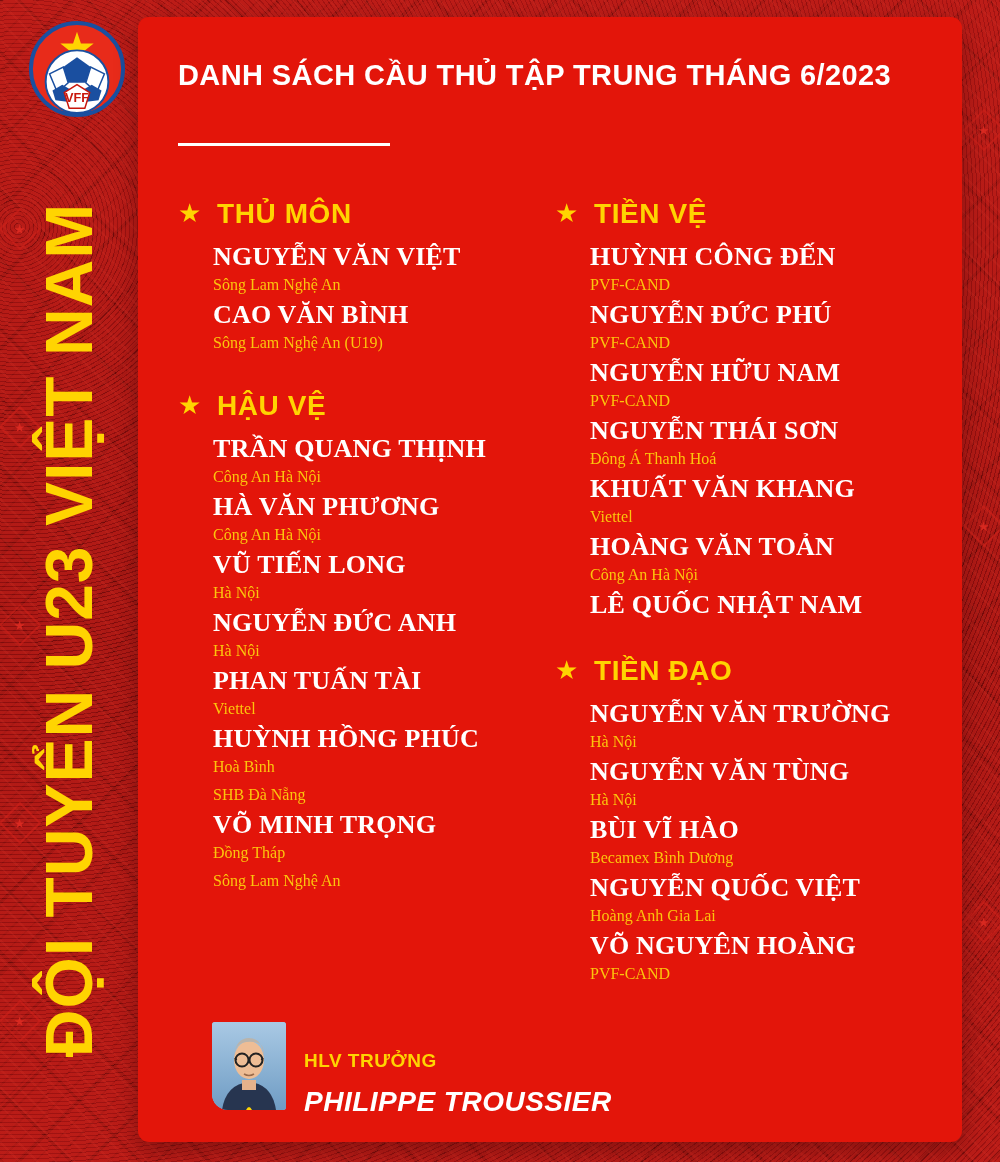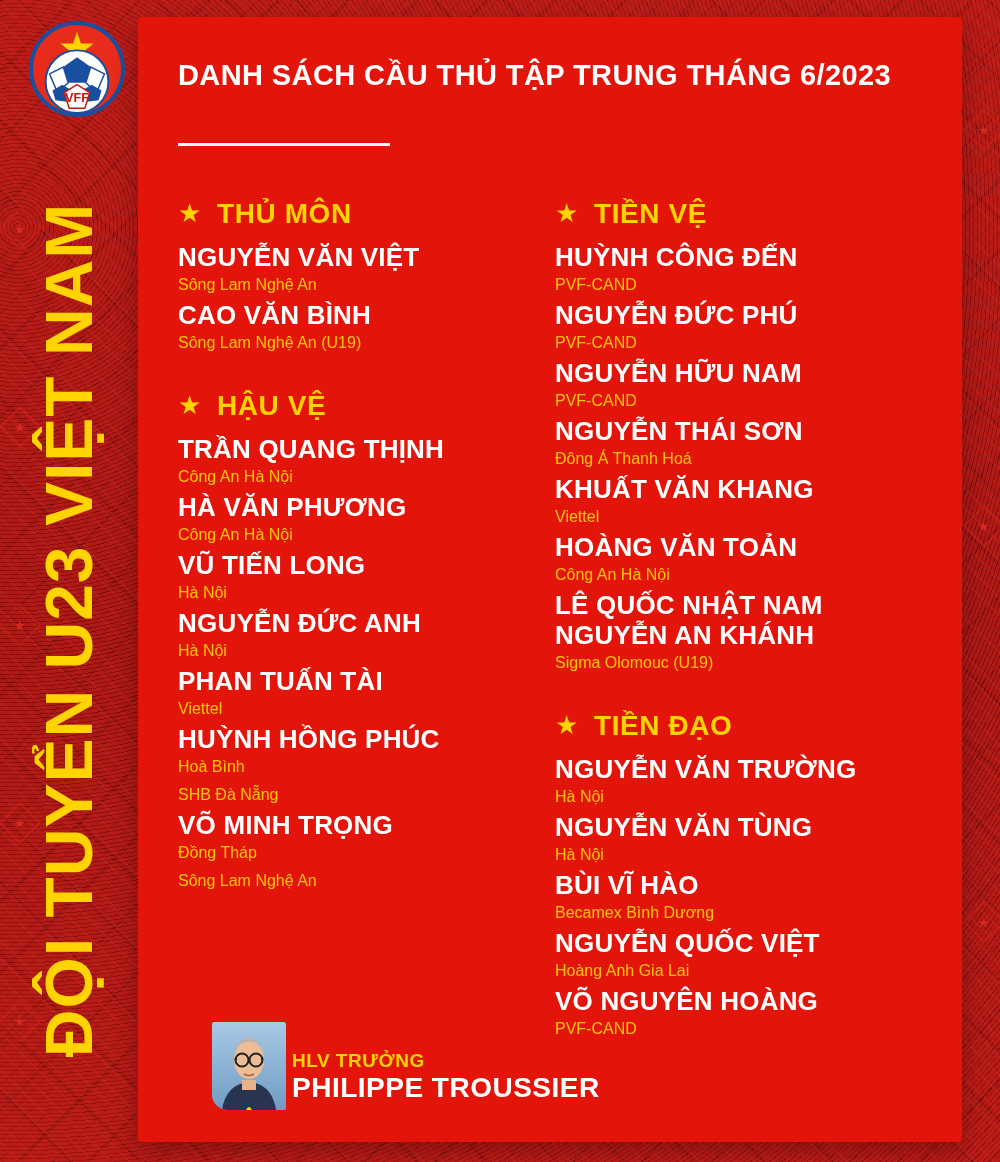--- a/index.html
+++ b/index.html
@@ -14,52 +14,52 @@
       repeating-linear-gradient(135deg, rgba(40,0,0,.22) 0 3px, transparent 3px 49px),
       linear-gradient(180deg,#a41413 0%,#8a0e0e 55%,#a01312 100%);
   }
   .orn{
     position:absolute;width:26px;height:26px;transform:rotate(45deg);
     border:2px solid rgba(210,35,28,.55);display:flex;align-items:center;justify-content:center;
   }
   .orn span{transform:rotate(-45deg);color:rgba(225,45,35,.85);font-size:13px;line-height:1;}
   .panel{
     position:absolute;left:138px;top:17px;width:824px;height:1125px;
-    background:#e3150a;border-radius:4px;
+    background:#e3150a;border-radius:11px;
     box-shadow:0 8px 22px rgba(50,0,0,.38);
   }
   .title{
     position:absolute;left:40px;top:42px;font-size:29px;font-weight:bold;
     color:#ffffff;letter-spacing:.4px;white-space:nowrap;
   }
   .underline{position:absolute;left:40px;top:126px;width:212px;height:3px;background:#ffffff;}
   .columns{position:absolute;left:40px;top:180px;right:16px;display:flex;}
   .col-left{width:377px;flex:none;}
   .col-right{flex:1;}
   .section + .section{margin-top:34px;}
   .section-header{
     display:flex;align-items:flex-start;gap:15px;
     color:#ffd401;font-size:28px;font-weight:bold;line-height:33px;
     margin-bottom:12px;letter-spacing:.6px;
   }
   .star{font-size:26px;line-height:33px;}
-  .player{}
+  .player{margin-left:35px;font-family:Liberation Serif, serif;}
   .player-name{font-size:26px;font-weight:bold;color:#ffffff;line-height:30px;letter-spacing:.2px;white-space:nowrap;}
   .player-club{font-size:16px;color:#fcc50c;line-height:25px;margin-bottom:3px;white-space:nowrap;}
   .side-text{
     position:absolute;left:69px;top:630px;
     transform:translate(-50%,-50%) rotate(-90deg);
     white-space:nowrap;color:#ffd401;font-size:66px;font-weight:bold;letter-spacing:1px;
   }
   .logo{position:absolute;left:28px;top:20px;width:98px;height:98px;}
-  .coach{position:absolute;left:74px;top:1005px;display:flex;gap:6px;}
+  .coach{position:absolute;left:74px;top:1005px;display:flex;gap:18px;}
   .coach-photo{width:74px;height:88px;border-radius:3px 3px 3px 16px;overflow:hidden;flex:none;}
   .coach-text{padding-top:28px;}
   .coach-role{font-size:19px;color:#ffd401;font-weight:bold;letter-spacing:.5px;}
-  .coach-name{font-size:28px;font-weight:bold;color:#ffffff;letter-spacing:.5px;margin-top:0;}
+  .coach-name{font-size:28px;font-weight:bold;color:#ffffff;letter-spacing:.5px;margin-top:14px;font-style:italic;}
 </style>
 </head>
 <body>
 
 <div class="canvas">
 
   <div class="orn" style="left:5px;top:214px;">
       <span>★</span>
     </div>
   <div class="orn" style="left:5px;top:412px;">
@@ -192,24 +192,20 @@
               <div class="player">
                 <div class="player-name">KHUẤT VĂN KHANG</div>
                 <div class="player-club">Viettel</div>
               </div>
               <div class="player">
                 <div class="player-name">HOÀNG VĂN TOẢN</div>
                 <div class="player-club">Công An Hà Nội</div>
               </div>
               <div class="player">
                 <div class="player-name">LÊ QUỐC NHẬT NAM</div>
-              </div>
-              <div class="player">
-                <div class="player-name">NGUYỄN AN KHÁNH</div>
-                <div class="player-club">Sigma Olomouc (U19)</div>
               </div>
             </div>
           </div>
           <div class="section">
             <div class="section-header">
               <span class="star">★</span>
               <span class="section-label">TIỀN ĐẠO</span>
             </div>
             <div class="players">
               <div class="player">

